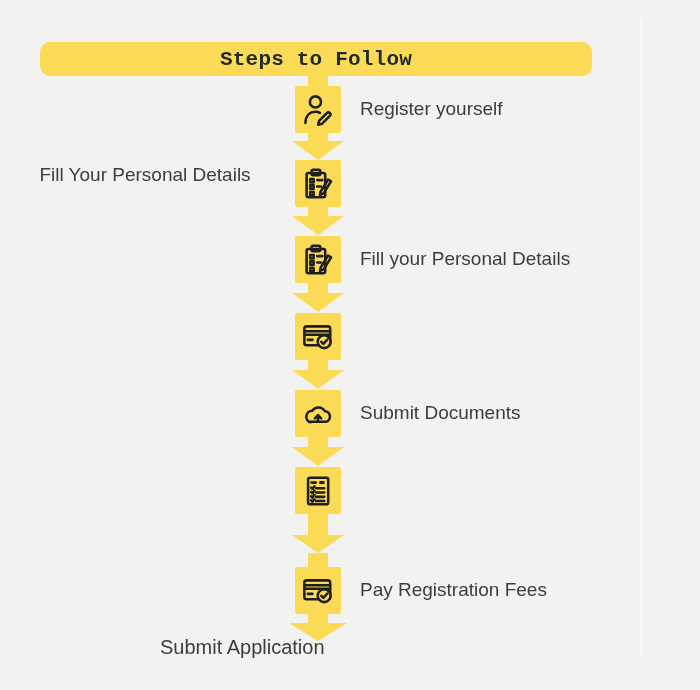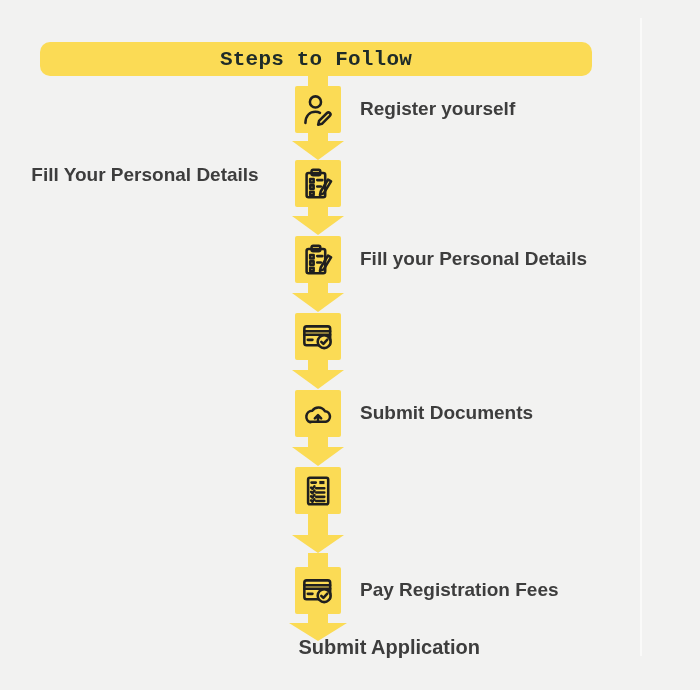--- a/index.html
+++ b/index.html
@@ -39,27 +39,27 @@
   .ar1{top:141px}.ar2{top:216px}.ar3{top:293px}.ar4{top:370px}.ar5{top:447px}
   .ar6{top:535px;border-top-width:18px}
   .ar-final{top:623px;left:289px;border-left-width:29px;border-right-width:29px;border-top-width:18px}
   .icon-box{
     position:absolute;left:295px;width:46px;height:47px;background:var(--yellow);
     border-radius:2px;display:flex;align-items:center;justify-content:center;
   }
   .b1{top:86px}.b2{top:160px}.b3{top:236px}.b4{top:313px}.b5{top:390px}.b6{top:467px}.b7{top:567px}
   .icon-box svg{width:36px;height:36px;fill:none;stroke:var(--stroke);stroke-width:1.7;stroke-linecap:round;stroke-linejoin:round;}
   .label{
-    position:absolute;font-size:19px;font-weight:700;color:var(--label);line-height:28px;
+    position:absolute;font-size:19px;font-weight:400;color:var(--label);line-height:28px;
   }
   .label.right{left:360px;}
   .label.left{left:10px;width:270px;text-align:center;}
   .l1{top:95px}.l2{top:161px}.l3{top:245px}.l4{top:322px}
   .l5{top:399px;left:386px}.l6{top:463px}.l7{top:576px}
-  .submit{top:633px;left:160px;width:320px;text-align:right;font-size:20px;}
+  .submit{top:633px;left:160px;width:320px;text-align:left;font-size:20px;}
 </style>
 </head>
 <body>
 
 <div class="canvas">
   <div class="divider"></div>
 
   <div class="header">
     <span>Steps to Follow</span>
   </div>

